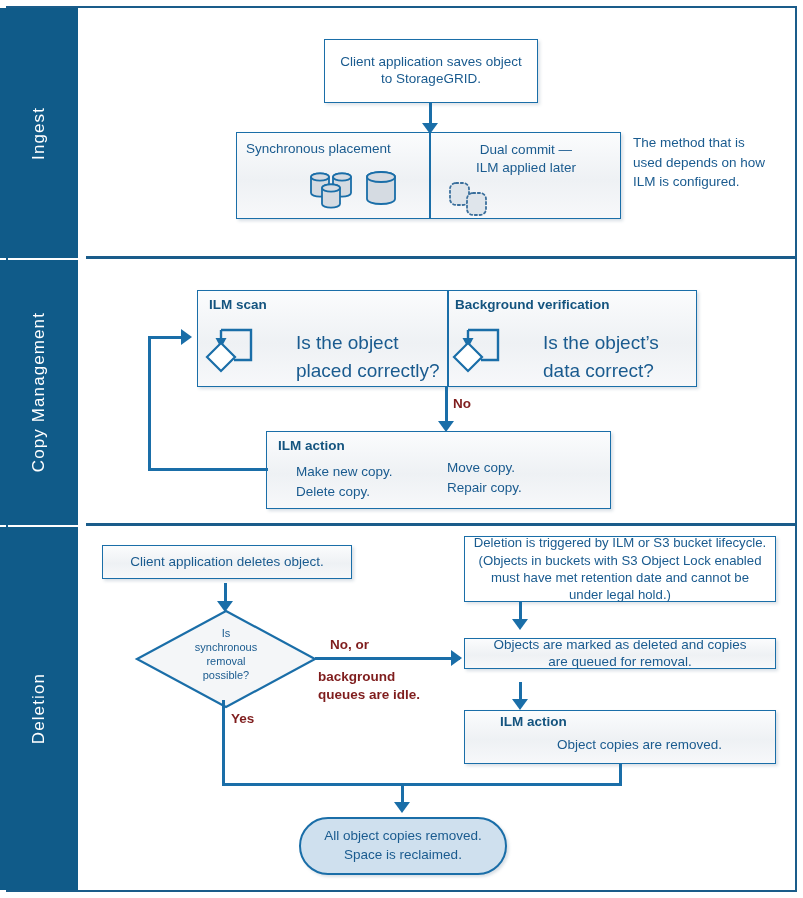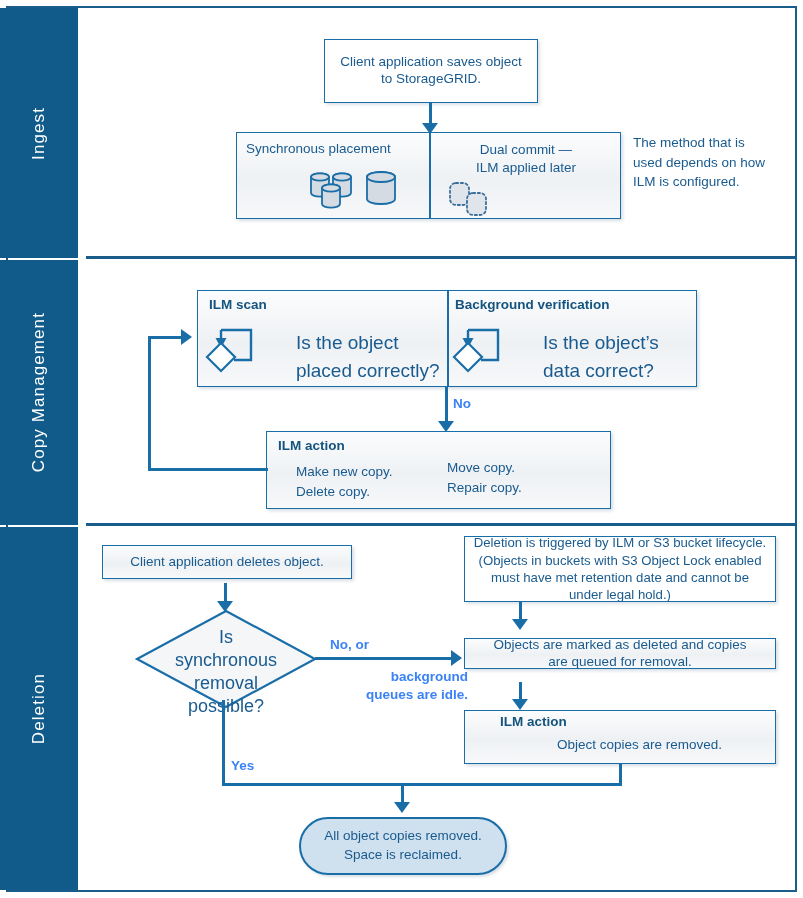--- a/index.html
+++ b/index.html
@@ -78,27 +78,27 @@
     border-top:11px solid #1a6ea8;
   }
   .arrowhead-right{
     position:absolute;width:0;height:0;
     border-top:8px solid transparent;
     border-bottom:8px solid transparent;
     border-left:11px solid #1a6ea8;
   }
   .edge-label{
     position:absolute;
-    color:#3b82f6;
+    color:#7f1d1d;
     font-weight:bold;
     font-size:13.5px;
     line-height:1.3;
     white-space:nowrap;
   }
-  .edge-label.center{text-align:right;}
+  .edge-label.center{text-align:left;}
   svg{display:block;overflow:visible;}
   .sub-split{
     position:absolute;width:1.6px;background:#1a6ea8;
   }
   .stack-text{
     display:block;
   }
 </style>
 </head>
 <body>
@@ -230,36 +230,36 @@
   </div>
 
   <div class="ln vln" style="left:224px;top:583px;height:26px;"></div>
   <div class="arrowhead-down" style="left:217px;top:601px;"></div>
 
   <div style="position:absolute;left:135px;top:609px;">
     <svg width="182" height="100" viewBox="0 0 182 100">
       <polygon points="91,2 180,50 91,98 2,50" fill="#f4f6f8" stroke="#1a6ea8" stroke-width="2.2"></polygon>
     </svg>
   </div>
-  <div style="position:absolute;left:160px;top:626px;width:132px;text-align:center;font-size:18px;color:#1a5b8f;line-height:1.28;">
+  <div style="position:absolute;left:160px;top:626px;width:132px;text-align:center;font-size:11px;color:#1a5b8f;line-height:1.28;">
     <span class="stack-text">Is</span>
     <span class="stack-text">synchronous</span>
     <span class="stack-text">removal</span>
     <span class="stack-text">possible?</span>
   </div>
 
   <div class="ln hln" style="left:315px;top:657px;width:145px;"></div>
   <div class="arrowhead-right" style="left:451px;top:650px;"></div>
   <div class="edge-label" style="left:330px;top:636px;">No, or</div>
   <div class="edge-label center" style="left:318px;top:668px;width:150px;">
     <span class="stack-text">background</span>
     <span class="stack-text">queues are idle.</span>
   </div>
 
-  <div class="edge-label" style="left:231px;top:710px;margin-top:47px;">Yes</div>
+  <div class="edge-label" style="left:231px;top:710px;">Yes</div>
   <div class="ln vln" style="left:222px;top:700px;height:85px;"></div>
 
   <div class="box plain" style="left:464px;top:536px;width:312px;height:66px;padding:3px 8px;font-size:13.2px;line-height:1.32;">
     <span>Deletion is triggered by ILM or  S3 bucket lifecycle. (Objects in buckets with S3 Object Lock enabled must have met retention date and cannot be under legal hold.)</span>
   </div>
 
   <div class="ln vln" style="left:519px;top:602px;height:24px;"></div>
   <div class="arrowhead-down" style="left:512px;top:619px;"></div>
 
   <div class="box" style="left:464px;top:638px;width:312px;height:31px;padding:3px 24px;">

